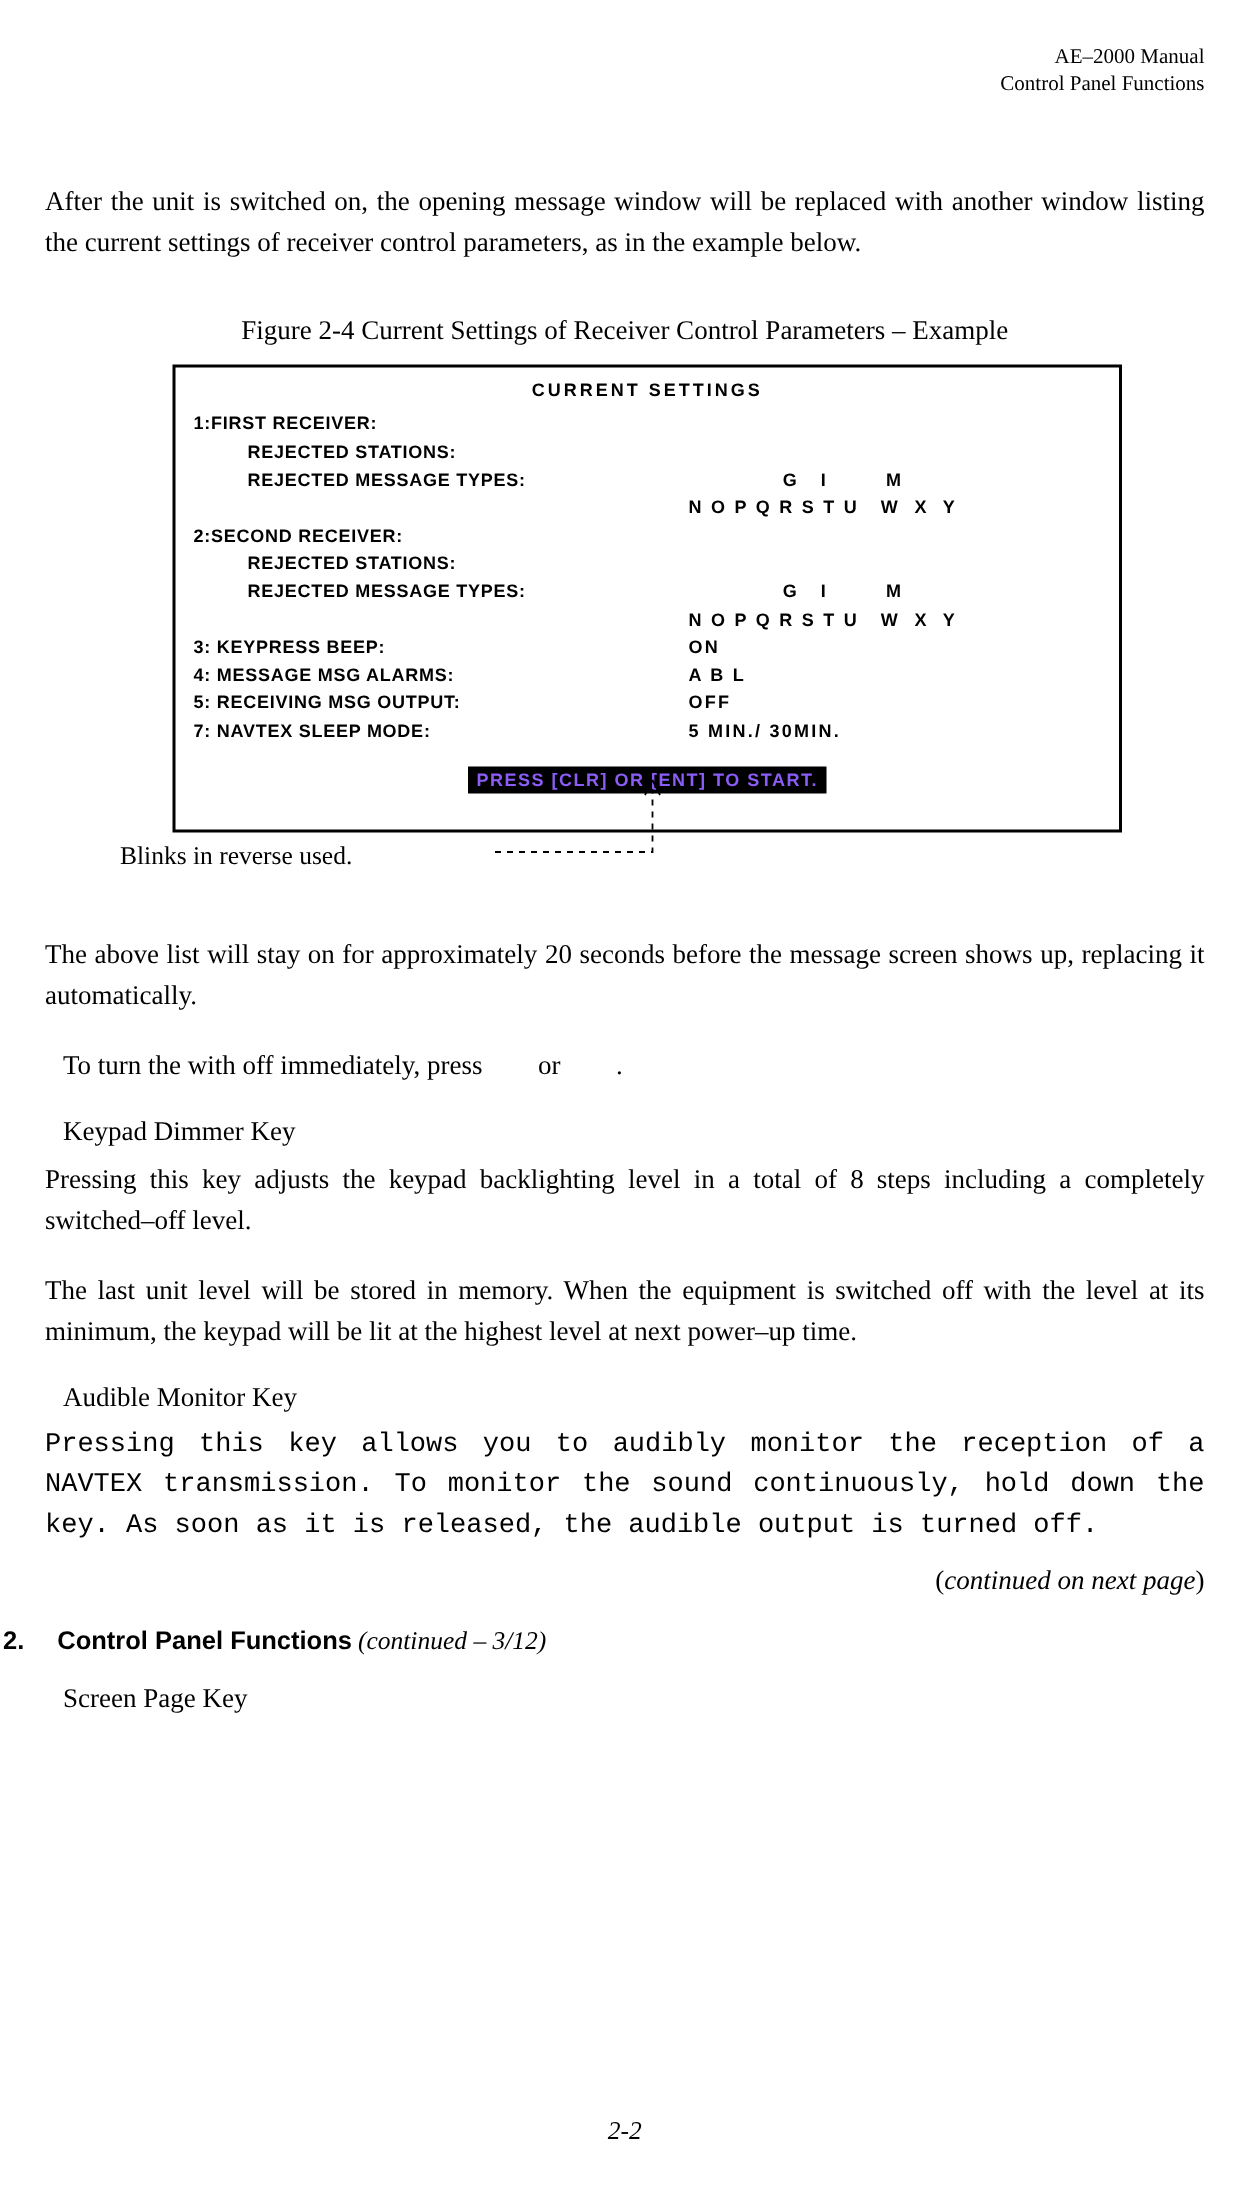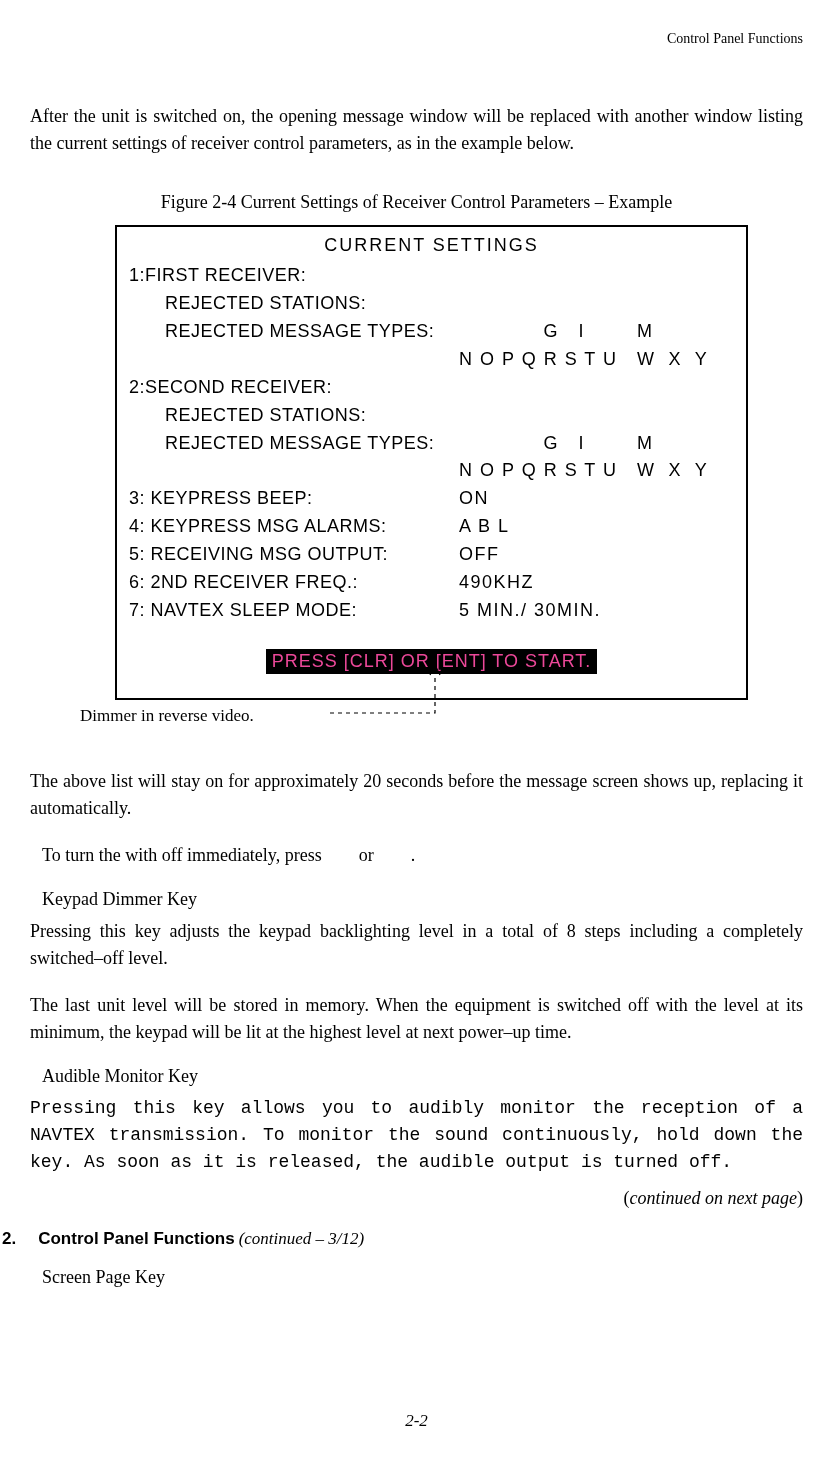--- a/index.html
+++ b/index.html
@@ -33,22 +33,22 @@
       font-size: 18px;
       margin-top: 35px;
       margin-bottom: 12px;
       font-family: Liberation Serif, serif;
     }
     .screen-box {
       border: 2px solid #000;
       margin: 0 55px 0 85px;
       padding: 8px 12px 24px 12px;
       font-family: Arial, Helvetica, sans-serif;
-      font-size: 18px;
-      font-weight: normal;
+      font-size: 12px;
+      font-weight: bold;
       letter-spacing: 0.5px;
       position: relative;
     }
     .screen-title {
       text-align: center;
       margin-bottom: 6px;
       letter-spacing: 2px;
     }
     .screen-line {
       display: flex;
@@ -61,24 +61,24 @@
       padding-left: 36px;
     }
     .screen-right {
       position: absolute;
       left: 330px;
       white-space: pre;
       letter-spacing: 1.5px;
     }
     .screen-banner {
       background: #000;
-      color: #ec4899;
+      color: #8b5cf6;
       display: inline-block;
       padding: 2px 6px;
-      margin-top: 24px;
+      margin-top: 14px;
       letter-spacing: 1px;
     }
     .banner-wrap {
       text-align: center;
     }
     .annotation-row {
       position: relative;
       margin-left: 50px;
       margin-top: 8px;
       height: 30px;
@@ -141,20 +141,21 @@
     }
     .key-placeholder {
       display: inline-block;
       width: 28px;
     }
   </style>
 </head>
 <body>
 
 <div class="header">
+  <div>AE–2000 Manual</div>
   <div>Control Panel Functions</div>
 </div>
 
 <p class="body-text">After the unit is switched on, the opening message window will be replaced with another window listing the current settings of receiver control parameters, as in the example below.</p>
 
 <div class="figure-caption">Figure 2-4 Current Settings of Receiver Control Parameters – Example</div>
 
 <div class="screen-box">
   <div class="screen-title">CURRENT SETTINGS</div>
 
@@ -180,43 +181,39 @@
     <span class="screen-label screen-indent">REJECTED MESSAGE TYPES:</span>
     <span class="screen-right">             G   I        M</span>
   </div>
   <div class="screen-line" style="position:relative;"><span class="screen-right">N O P Q R S T U   W  X  Y</span>&nbsp;</div>
 
   <div class="screen-line" style="position:relative;">
     <span class="screen-label">3: KEYPRESS BEEP:</span>
     <span class="screen-right">ON</span>
   </div>
   <div class="screen-line" style="position:relative;">
-    <span class="screen-label">4: KEYPRESS MSG ALARMS:</span>
+    <span class="screen-label">4: MESSAGE MSG ALARMS:</span>
     <span class="screen-right">A B L</span>
   </div>
   <div class="screen-line" style="position:relative;">
     <span class="screen-label">5: RECEIVING MSG OUTPUT:</span>
     <span class="screen-right">OFF</span>
   </div>
   <div class="screen-line" style="position:relative;">
-    <span class="screen-label">6: 2ND RECEIVER FREQ.:</span>
-    <span class="screen-right">490KHZ</span>
-  </div>
-  <div class="screen-line" style="position:relative;">
     <span class="screen-label">7: NAVTEX SLEEP MODE:</span>
     <span class="screen-right">5 MIN./ 30MIN.</span>
   </div>
 
   <div class="banner-wrap">
     <span class="screen-banner">PRESS [CLR] OR [ENT] TO START.</span>
   </div>
 </div>
 
 <div class="annotation-row">
-  <span class="annotation-text">Dimmer in reverse video.</span>
+  <span class="annotation-text">Blinks in reverse used.</span>
   <svg class="dashed-arrow" width="140" height="60">
     <path d="M 0 50 L 105 50 L 105 8" stroke="#000" stroke-width="1.2" fill="none" stroke-dasharray="4 4"></path>
     <path d="M 105 2 L 100 12 M 105 2 L 110 12" stroke="#000" stroke-width="1.2" fill="none"></path>
   </svg>
 </div>
 
 <p class="body-text">The above list will stay on for approximately 20 seconds before the message screen shows up, replacing it automatically.</p>
 
 <p class="body-text" style="padding-left:12px;">
   <span>To turn the with off immediately, press</span>

